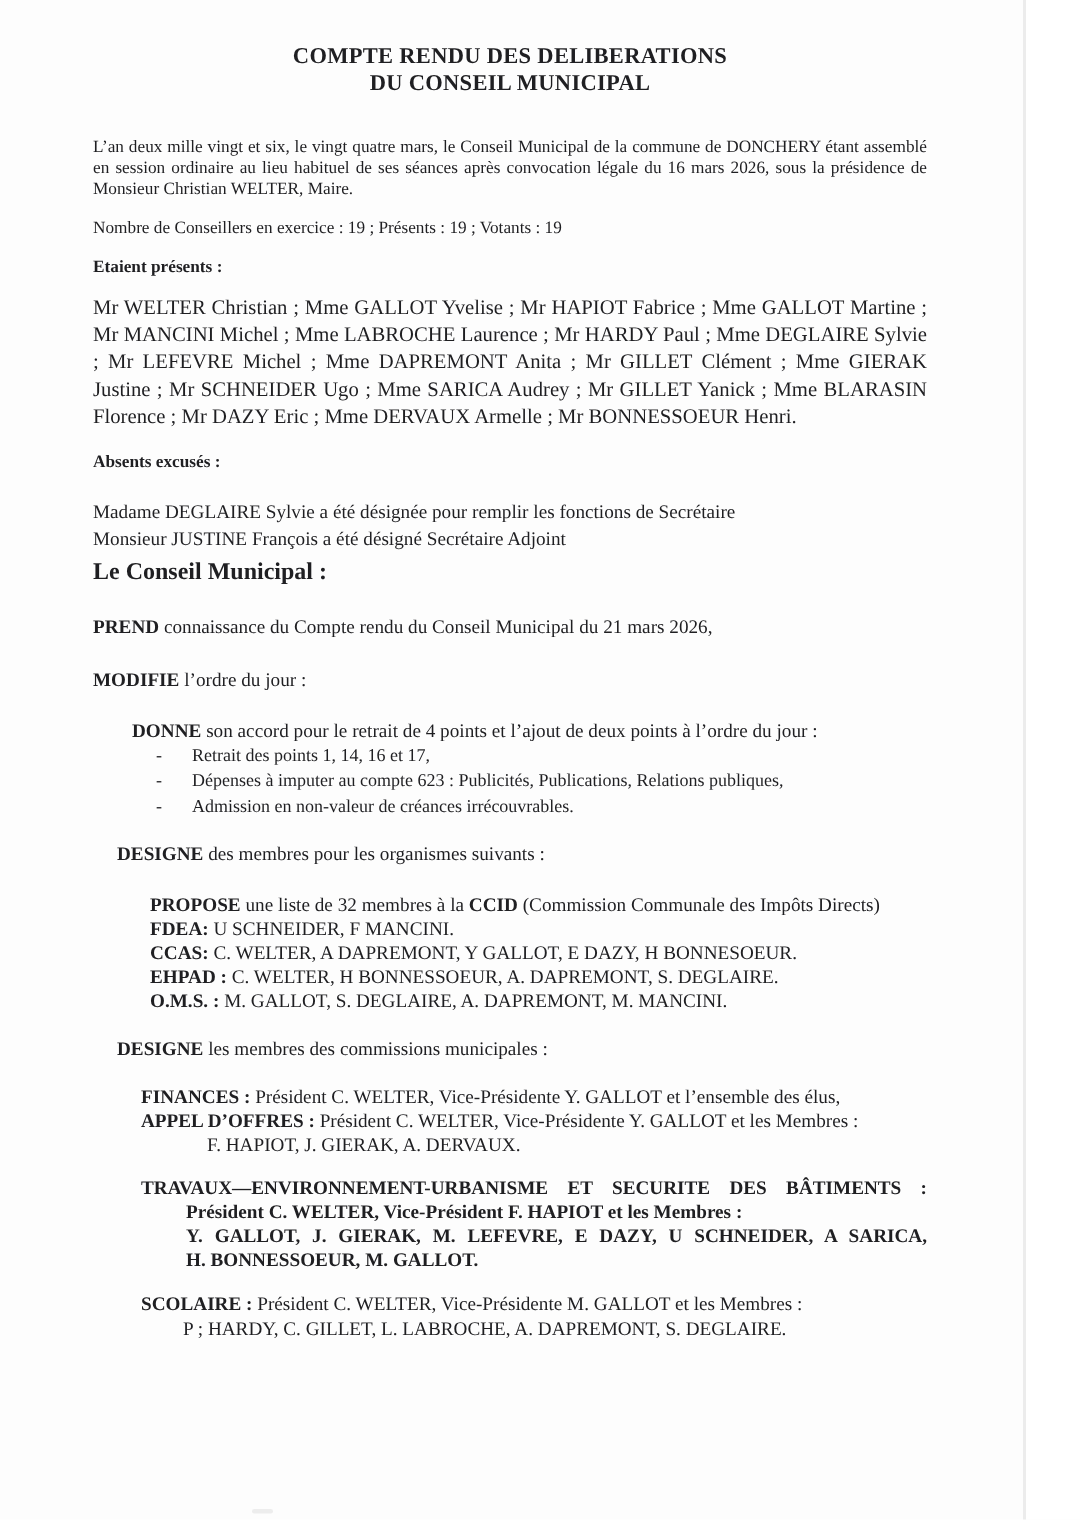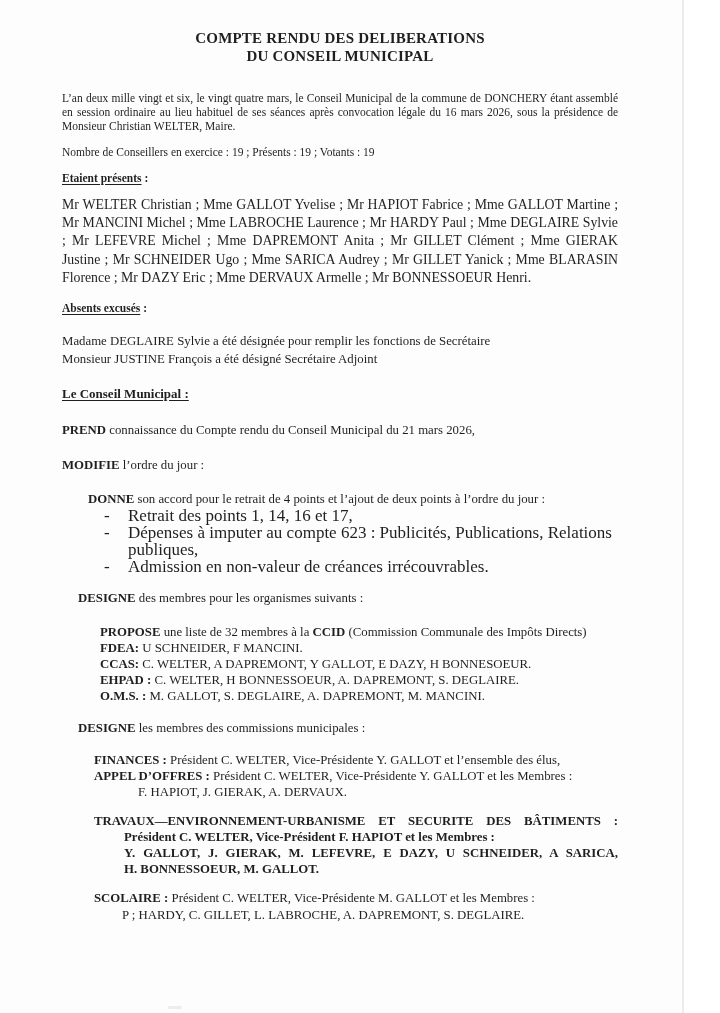--- a/index.html
+++ b/index.html
@@ -41,54 +41,54 @@
     font-size: 11.5px;
     line-height: 14px;
   }
   
   .small-heading {
     margin-top: 11px;
     font-size: 11.5px;
     font-weight: bold;
     line-height: 14px;
   }
-  .u { text-decoration: underline; text-underline-offset: 2px; }
+  .u { text-underline-offset: 2px; }
   
   .present-list {
     margin-top: 2px;
     font-size: 13.8px;
     line-height: 18.2px;
     text-align: justify;
   }
   
   .secretaries {
     margin-top: 17px;
     font-size: 12.8px;
     line-height: 18px;
   }
   
   .council-heading {
-    margin-top: 17px;
-    font-size: 13px;
+    margin-top: 5px;
+    font-size: 16px;
     font-weight: bold;
     line-height: 17px;
   }
   
   .para {
     font-size: 12.8px;
     line-height: 16.5px;
   }
   .prend   { margin-top: 20px; }
   .modifie { margin-top: 19px; }
   .donne   { margin-top: 17px; margin-left: 26px; }
   .dash-list { margin: 0 0 0 14px; padding: 0; list-style: none; }
   .dash-list li {
     position: relative;
     padding-left: 26px;
-    font-size: 17px;
+    font-size: 12px;
     line-height: 17px;
   }
   .dash-list li::before {
     content: "-";
     position: absolute;
     left: 2px; top: 0;
   }
   .designe1 { margin-top: 15px; margin-left: 16px; }
   .propose-block { margin-top: 17px; margin-left: 38px; }
   .propose-block div { font-size: 12.8px; line-height: 16.1px; }

